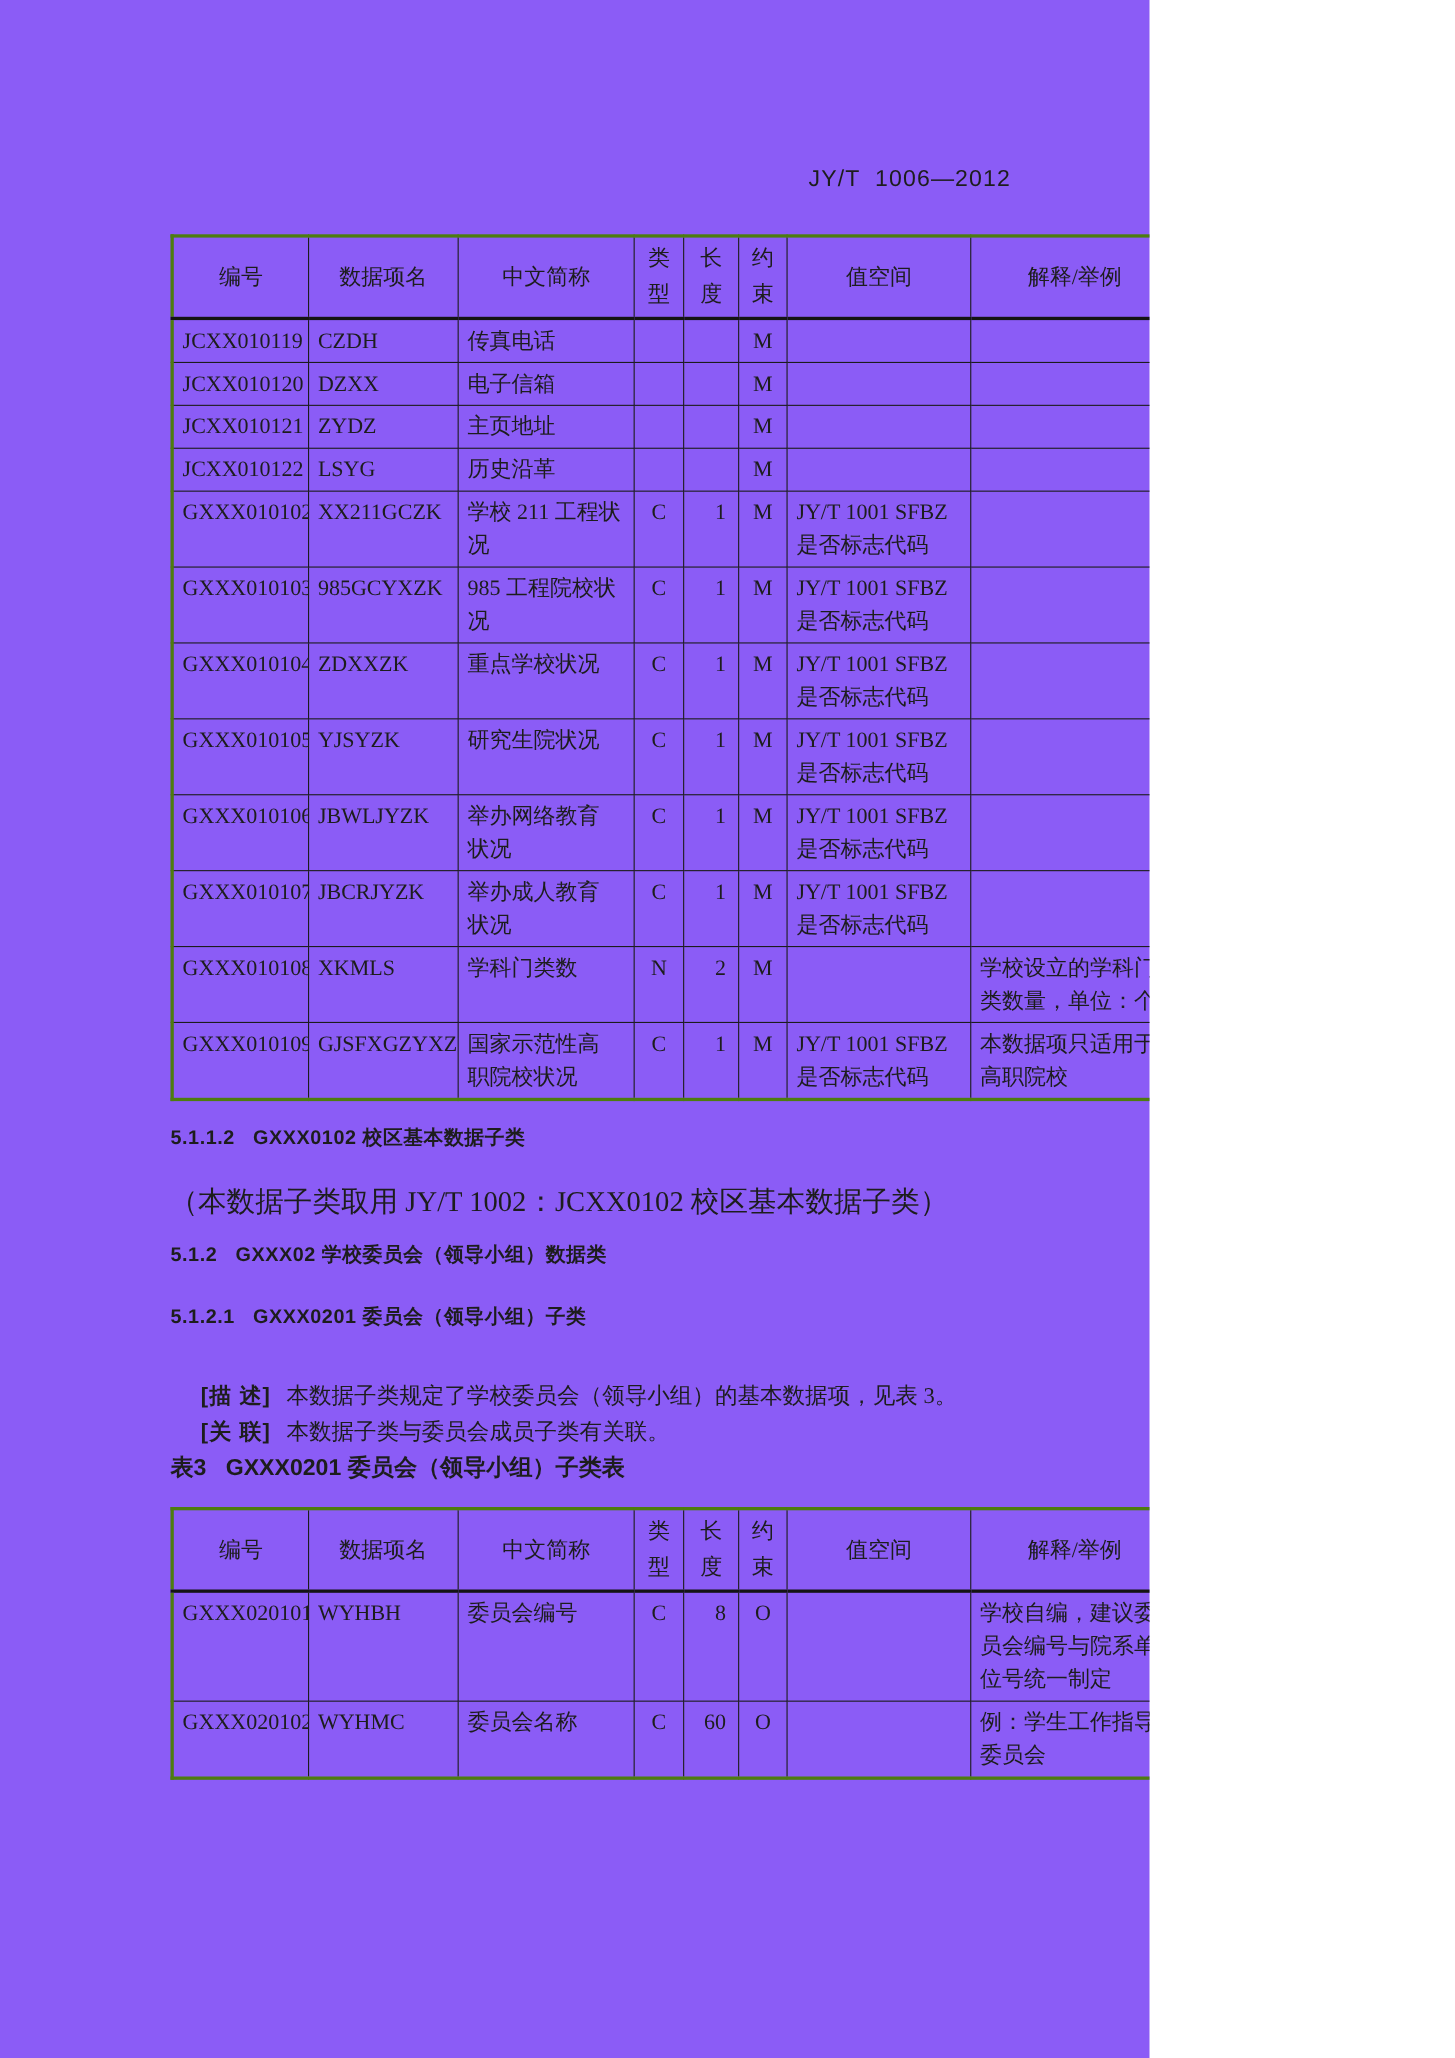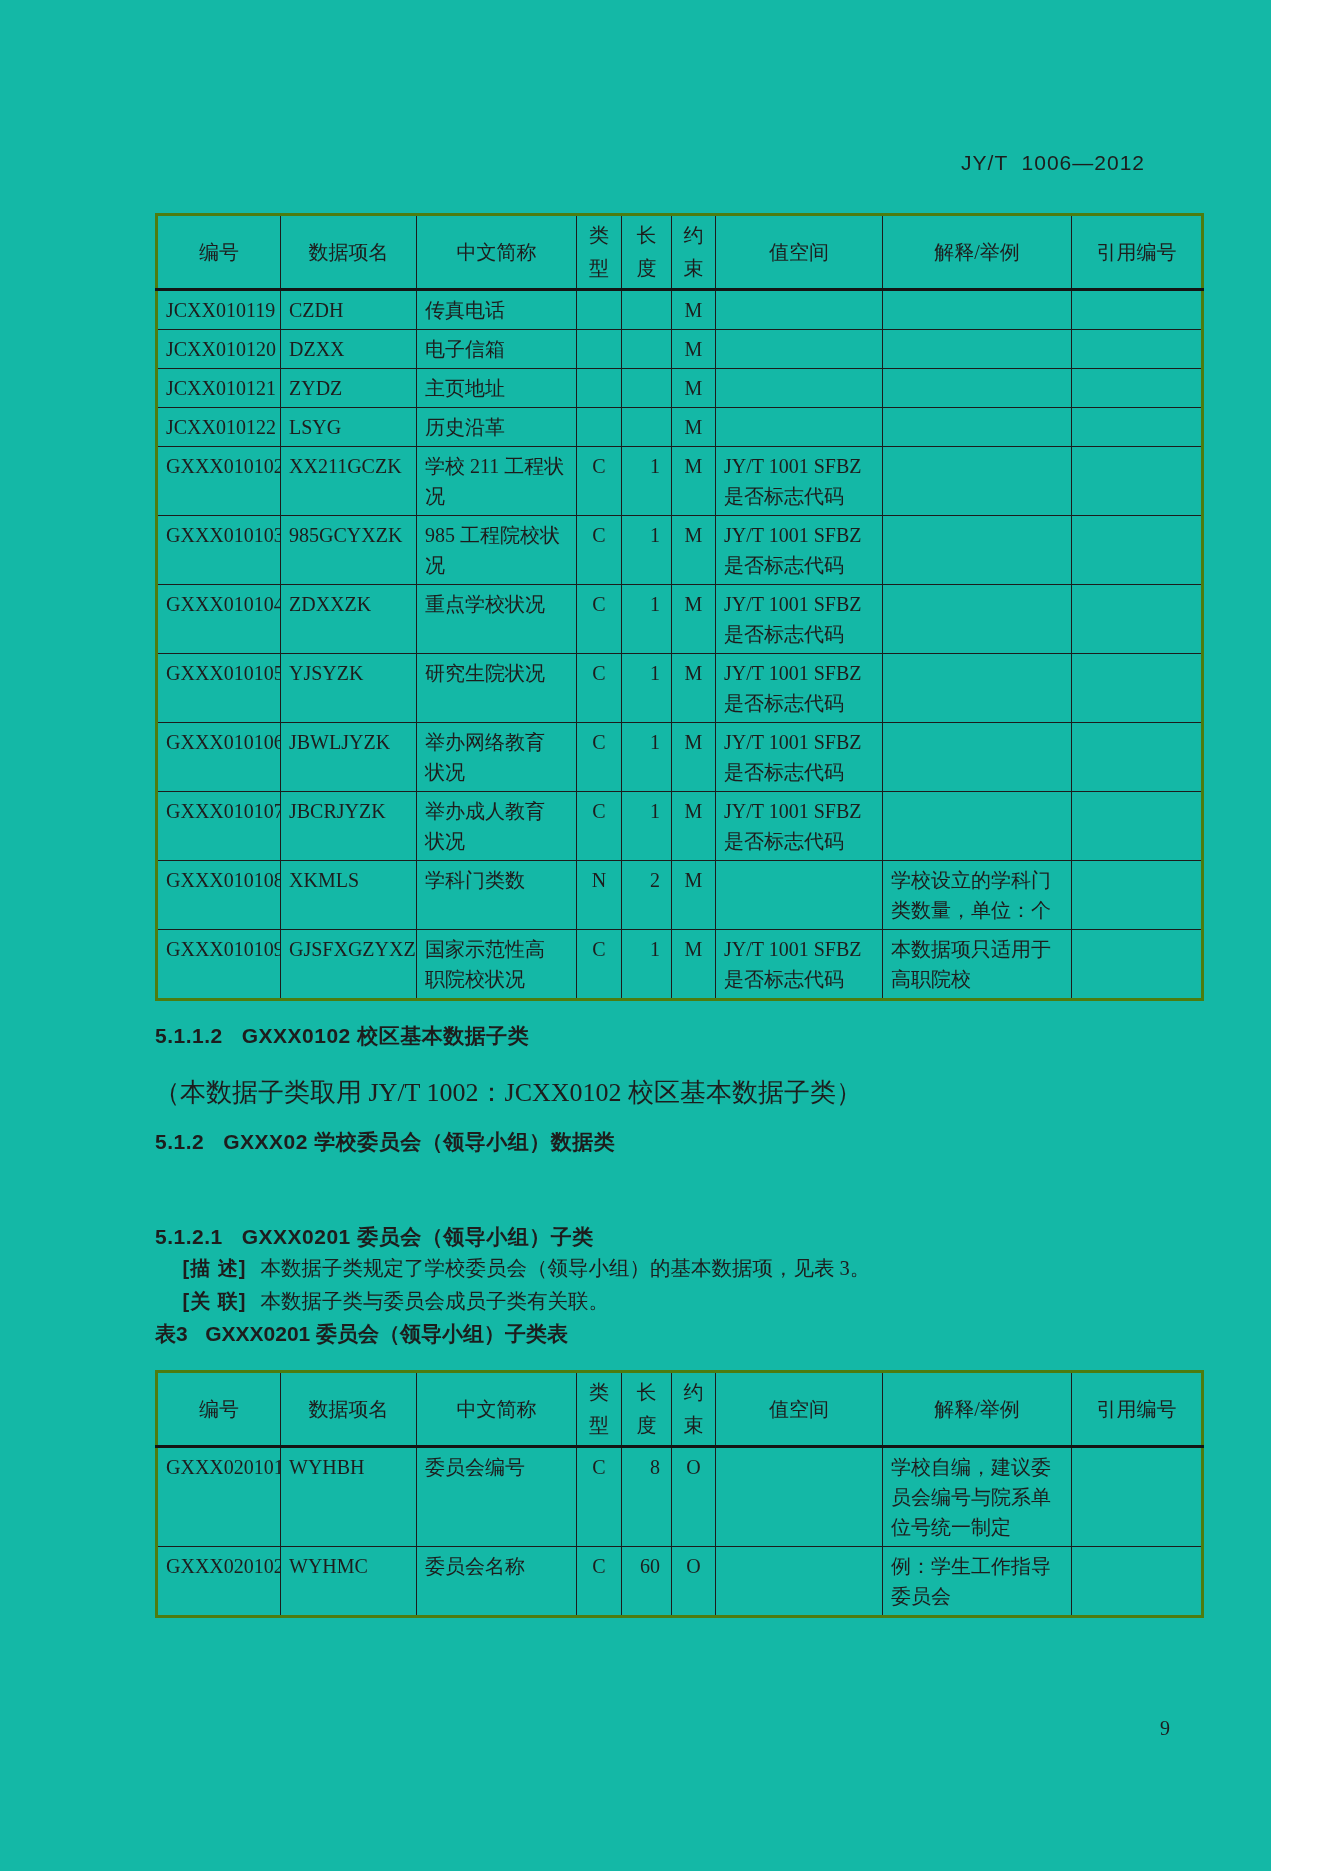--- a/index.html
+++ b/index.html
@@ -1,19 +1,19 @@
 <!DOCTYPE html>
 <html><head>
 <meta charset="utf-8">
 <style>
   html,body { margin:0; padding:0; background:#ffffff; }
   .page {
     position:relative;
-    width:1271px; height:1871px;
-    background:#14b8a6;
+    width:1045px; height:1871px;
+    background:#8b5cf6;
     color:#1d1d1d;
     font-family:"Liberation Serif","DejaVu Serif",serif;
     overflow:hidden;
   }
   .docnum {
     position:absolute; top:151px; right:126px;
     font-family:"Liberation Sans","DejaVu Sans",sans-serif;
     font-size:21px; letter-spacing:1px; white-space:pre-wrap;
   }
   .pagenum {
@@ -48,27 +48,27 @@
     padding:4px 8px;
     text-align:left;
   }
   table.datatable td.col-3, table.datatable td.col-5 { text-align:center; padding-left:2px; padding-right:2px; }
   table.datatable td.col-4 { text-align:right; padding-right:11px; padding-left:2px; }
   .t1 { top:213px; }
   .t3 { top:1370px; }
   .sec {
     position:absolute; left:155px;
     font-family:"Liberation Sans","DejaVu Sans",sans-serif;
-    font-weight:700; font-size:21px;
+    font-weight:700; font-size:18px;
     letter-spacing:0.5px;
     white-space:pre-wrap;
   }
   .sec1 { top:1022px; }
   .sec2 { top:1128px; }
-  .sec3 { top:1223px; }
+  .sec3 { top:1185px; }
   .para {
     position:absolute; left:154px; top:1075px;
     font-size:26px; white-space:pre-wrap;text-align:center;
   }
   .labelline {
     position:absolute; left:162px;
     font-size:20.5px; white-space:pre-wrap;
   }
   .ld { top:1231px; }
   .lr { top:1264px; }

